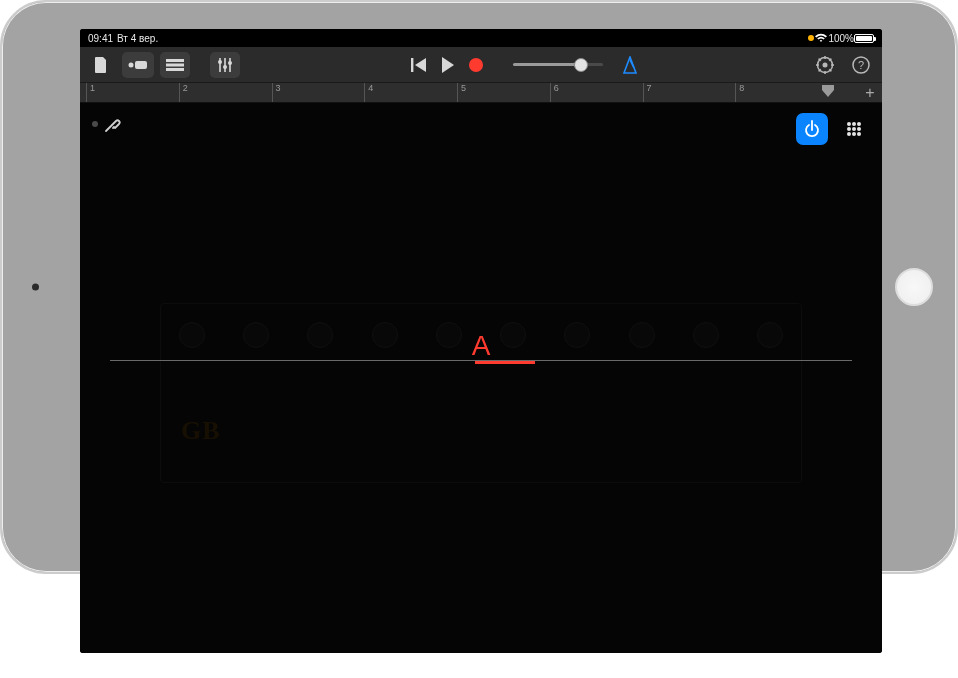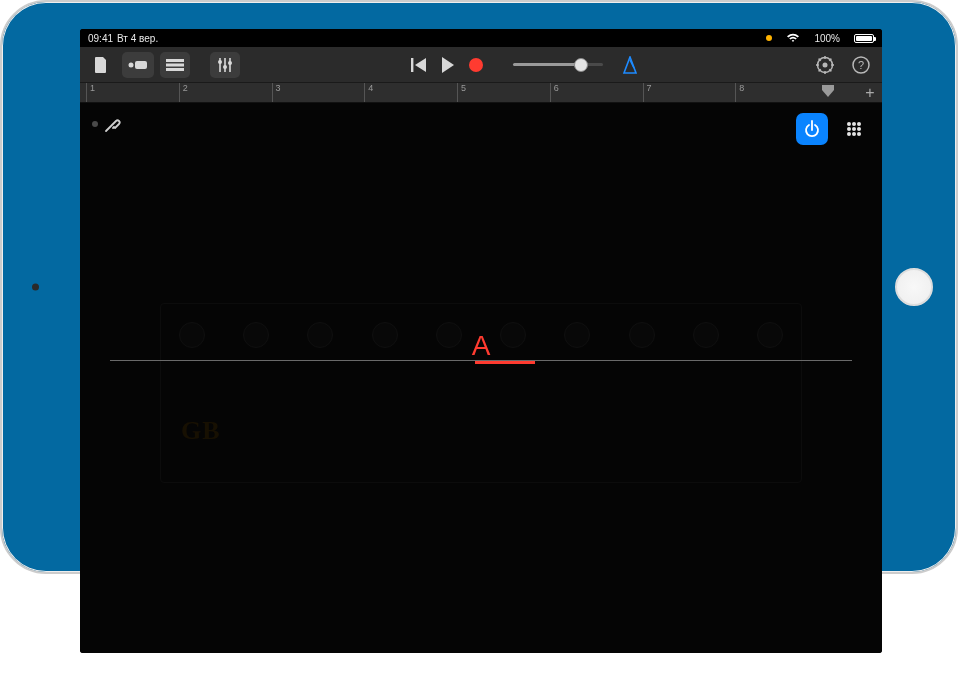--- a/index.html
+++ b/index.html
@@ -8,21 +8,21 @@
     font-family: -apple-system, "Helvetica Neue", Arial, sans-serif;
     width: 958px; height: 678px;
     position: relative;
   }
   
   .ipad {
     position: absolute; left: 0; top: 0;
     width: 958px; height: 574px;
     border-radius: 46px;
     border: 2px solid #ccc;
-    background: #0369a1;
+    background: #a3a3a3;
     box-shadow: inset 0 0 0 1px #eee;
   }
   .home-btn {
     position: absolute; right: 23px; top: 50%;
     transform: translateY(-50%);
     width: 38px; height: 38px;
     border-radius: 50%;
     border: 2px solid #ddd;
     background: radial-gradient(circle,#f8f8f8,#eee);
   }
@@ -45,21 +45,21 @@
   
   .statusbar {
     height: 18px;
     display: flex; align-items: center;
     padding: 0 8px;
     background: #000;
     color: #e8e8e8;
     font-size: 10px;
   }
   .statusbar .left { flex: 1; display: flex; gap: 4px; }
-  .statusbar .right { display: flex; align-items: center; gap: 14px; }
+  .statusbar .right { display: flex; align-items: center; gap: 0; }
   .loc-dot { width:6px; height:6px; border-radius:50%; background:#ffb300; }
   .battery-body {
     width:20px; height:9px; border:1px solid #fff; border-radius:2px; position:relative;
   }
   .battery-body::after{
     content:""; position:absolute; right:-3px; top:2px; width:2px; height:4px;
     background:#fff; border-radius:0 1px 1px 0;
   }
   .battery-fill{ position:absolute; left:1px; top:1px; bottom:1px; right:1px; background:#fff; border-radius:1px;}
   

